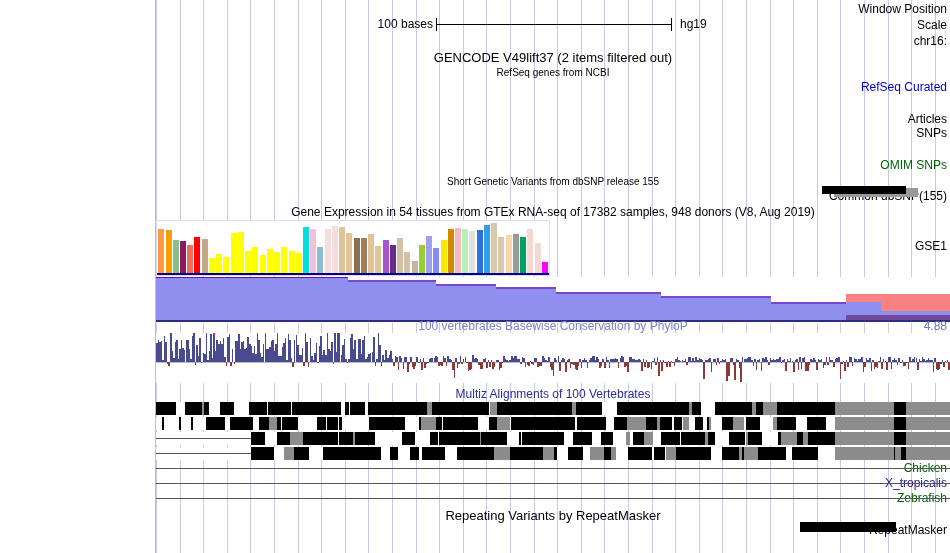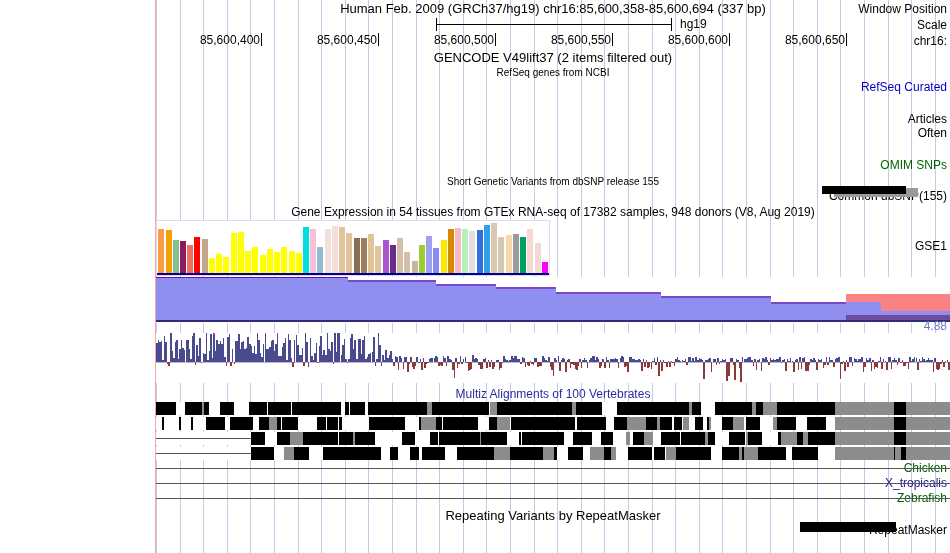--- a/index.html
+++ b/index.html
@@ -117,51 +117,37 @@
       <div class="gl" style="left: 731.6px;"></div>
       <div class="gl" style="left: 755.2px;"></div>
       <div class="gl" style="left: 778.8px;"></div>
     </div>
   <div id="leftedge"></div>
 
   <div class="lbl" style="top:3px;">Window Position</div>
   <div class="lbl" style="top:19px;">Scale</div>
   <div class="lbl" style="top:35px;">chr16:</div>
 
-  <div class="cap s13" style="top:2px;">Human Feb. 2009 (GRCh37/hg19)   chr16:85,600,358-85,600,694 (337 bp)</div>
-
+
+  <div class="cap s12" style="top:18px;left:156px;width:277px;text-align:right;">100 bases</div>
   <div id="scalebar" style="left:436px;top:18px;width:236px;height:13px;">
     <div class="sline"></div>
     <div class="scap" style="left:0;"></div>
     <div class="scap" style="right:0;"></div>
   </div>
   <div class="cap s12" style="top:18px;left:680px;width:120px;text-align:left;">hg19</div>
 
-  <div id="rulerrow">
-      <div class="rnum" style="left: 260px; top: 1px;">85,600,400</div>
-      <div class="rtick" style="left: 261px;"></div>
-      <div class="rnum" style="left: 377px; top: 1px;">85,600,450</div>
-      <div class="rtick" style="left: 378px;"></div>
-      <div class="rnum" style="left: 494px; top: 1px;">85,600,500</div>
-      <div class="rtick" style="left: 495px;"></div>
-      <div class="rnum" style="left: 611px; top: 1px;">85,600,550</div>
-      <div class="rtick" style="left: 612px;"></div>
-      <div class="rnum" style="left: 728px; top: 1px;">85,600,600</div>
-      <div class="rtick" style="left: 729px;"></div>
-      <div class="rnum" style="left: 845px; top: 1px;">85,600,650</div>
-      <div class="rtick" style="left: 846px;"></div>
-    </div>
 
   <div class="cap s13" style="top:51px;">GENCODE V49lift37 (2 items filtered out)</div>
 
   <div class="lbl blue" style="top:81px;">RefSeq Curated</div>
   <div class="cap s10" style="top:67px;">RefSeq genes from NCBI</div>
 
   <div class="lbl" style="top:113px;">Articles</div>
-  <div class="lbl" style="top:127px;">Often</div>
+  <div class="lbl" style="top:127px;">SNPs</div>
 
   <div class="lbl green" style="top:159px;">OMIM SNPs</div>
 
   <div class="lbl" style="top:190px;">Common dbSNP(155)</div>
   <div class="cap s10" style="top:176px;">Short Genetic Variants from dbSNP release 155</div>
   <div class="featrow" id="dbsnprow" style="top:185px;height:14px;left:0;width:950px;">
       <div class="blk" style="left: 834px; top: 3px; width: 84px; height: 9px; background: rgb(154, 154, 154);"></div>
       <div class="blk" style="left: 822px; top: 1px; width: 84px; height: 8px; background: rgb(0, 0, 0);"></div>
     </div>
 
@@ -244,20 +230,21 @@
       <div class="topline" style="left: 280px; width: 60px; bottom: 37px; background: rgb(106, 13, 173); opacity: 0.55;"></div>
       <div class="topline" style="left: 340px; width: 60px; bottom: 34px; background: rgb(106, 13, 173); opacity: 0.55;"></div>
       <div class="topline" style="left: 400px; width: 105px; bottom: 29px; background: rgb(106, 13, 173); opacity: 0.55;"></div>
       <div class="topline" style="left: 505px; width: 110px; bottom: 25px; background: rgb(106, 13, 173); opacity: 0.55;"></div>
       <div class="topline" style="left: 615px; width: 75px; bottom: 19px; background: rgb(106, 13, 173); opacity: 0.55;"></div>
     </div>
 
   <div class="lbl softblue" style="top:320px;">4.88</div>
   <div class="lbl softblue" style="top:347px;">100 Vert. Cons</div>
   <div class="lbl darkred" style="top:371px;">-4.5</div>
+  <div class="cap s12 softblue" style="top:320px;">100 vertebrates Basewise Conservation by PhyloP</div>
   <div id="cons" style="left:156px;top:333px;width:794px;height:50px;">
     <div class="mid" style="top:29px;"></div>
   <div class="up" style="left: 0px; width: 1.6px; bottom: 21px; height: 18.9px;"></div>
       <div class="up" style="left: 1.6px; width: 1.6px; bottom: 21px; height: 21.9px;"></div>
       <div class="up" style="left: 3.1px; width: 1.6px; bottom: 21px; height: 20.1px;"></div>
       <div class="up" style="left: 4.7px; width: 1.6px; bottom: 21px; height: 21.2px;"></div>
       <div class="up" style="left: 6.2px; width: 1.6px; bottom: 21px; height: 2.1px;"></div>
       <div class="up" style="left: 7.8px; width: 1.6px; bottom: 21px; height: 25.9px;"></div>
       <div class="up" style="left: 9.3px; width: 1.6px; bottom: 21px; height: 19.6px;"></div>
       <div class="dn" style="left: 10.9px; width: 1.6px; top: 29px; height: 1.5px;"></div>

